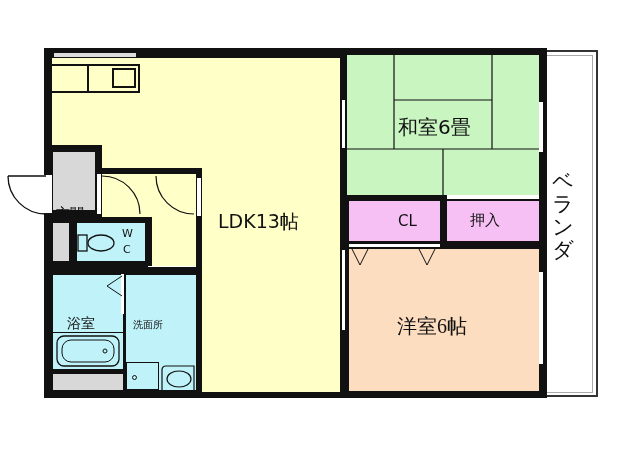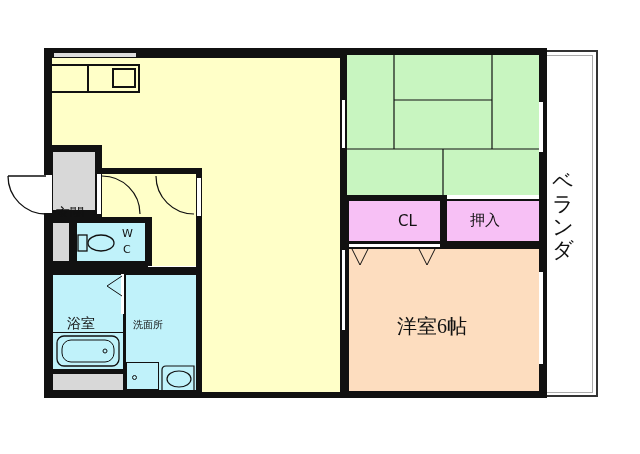--- a/index.html
+++ b/index.html
@@ -74,35 +74,37 @@
   </svg>
   <div class="abs" style="left:126px;top:275px;width:70px;height:115px;background:#C0F2FA;"></div>
   <div class="label" style="left:133px;top:318px;font-size:10px;">洗面所</div>
   <div class="abs" style="left:126px;top:362px;width:33px;height:28px;border:1px solid #111;"></div>
   <div class="abs" style="left:132px;top:375px;width:5px;height:5px;border:1px solid #111;border-radius:50%;"></div>
   <svg class="abs" style="left:160px;top:364px;" width="36" height="28">
     <path d="M2 26 L2 6 Q2 2 6 2 L34 2 L34 26" fill="none" stroke="#111" stroke-width="1.2"></path>
     <ellipse cx="19" cy="15" rx="12" ry="8" fill="none" stroke="#111" stroke-width="1.2"></ellipse>
   </svg>
 
+  <div class="label" style="left:218px;top:209px;font-size:19px;">LDK13帖</div>
 
   <div class="abs wall" style="left:340px;top:48px;width:7px;height:350px;"></div>
   <div class="abs" style="left:342px;top:100px;width:3px;height:48px;background:#fff;"></div>
   <div class="abs" style="left:342px;top:250px;width:3px;height:80px;background:#fff;"></div>
 
   <div class="abs" style="left:347px;top:55px;width:192px;height:141px;background:#C8F5C0;"></div>
   <svg class="abs" style="left:347px;top:55px;" width="192" height="141">
     <g stroke="#111" stroke-width="1.2" fill="none">
       <line x1="47" y1="0" x2="47" y2="94"></line>
       <line x1="145" y1="0" x2="145" y2="94"></line>
       <line x1="47" y1="45" x2="145" y2="45"></line>
       <line x1="0" y1="94" x2="192" y2="94"></line>
       <line x1="96" y1="94" x2="96" y2="141"></line>
     </g>
   </svg>
+  <div class="label" style="left:398px;top:114px;font-size:20px;background:#C8F5C0;">和室6畳</div>
   <div class="abs" style="left:539px;top:102px;width:4px;height:50px;background:#fff;"></div>
 
   <div class="abs wall" style="left:340px;top:195px;width:207px;height:54px;"></div>
   <div class="abs" style="left:447px;top:195px;width:92px;height:4px;background:#fff;"></div>
   <div class="abs" style="left:349px;top:201px;width:91px;height:40px;background:#F7C0F5;"></div>
   <div class="label" style="left:398px;top:212px;font-size:15px;">CL</div>
   <div class="abs" style="left:447px;top:201px;width:92px;height:40px;background:#F7C0F5;"></div>
   <div class="label" style="left:470px;top:211px;font-size:15px;">押入</div>
   <div class="abs" style="left:349px;top:244px;width:91px;height:3px;background:#fff;"></div>
 

